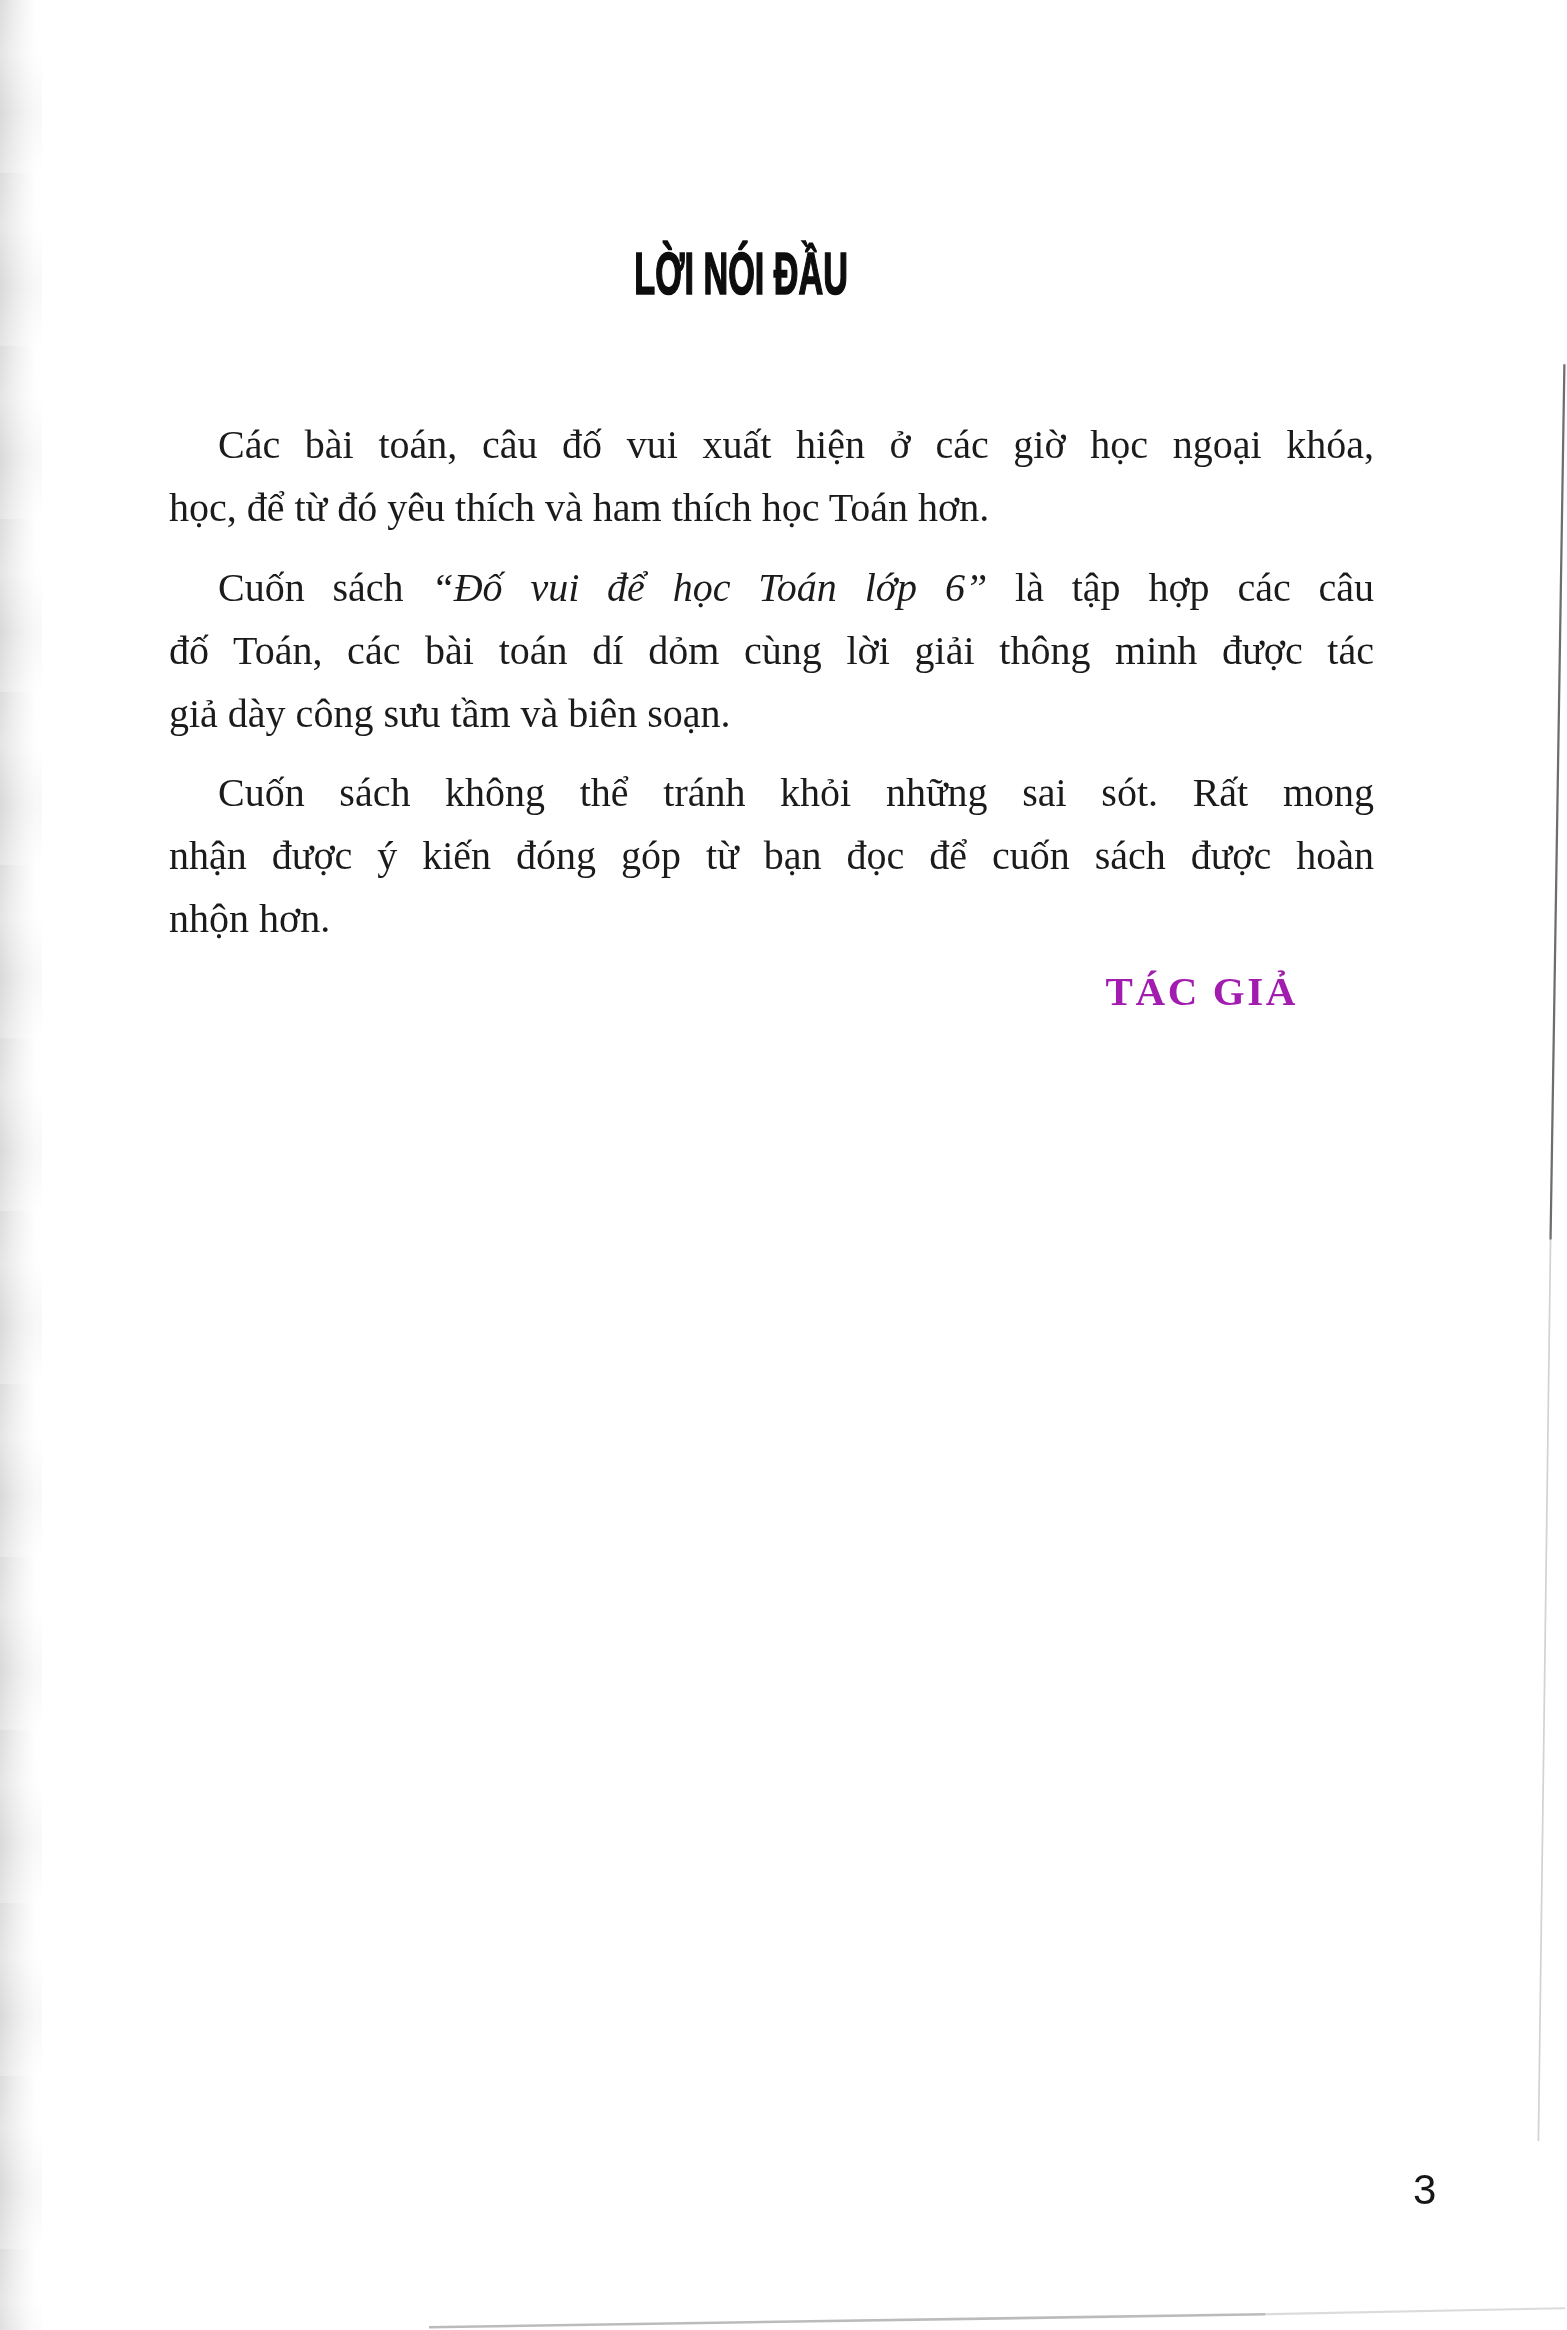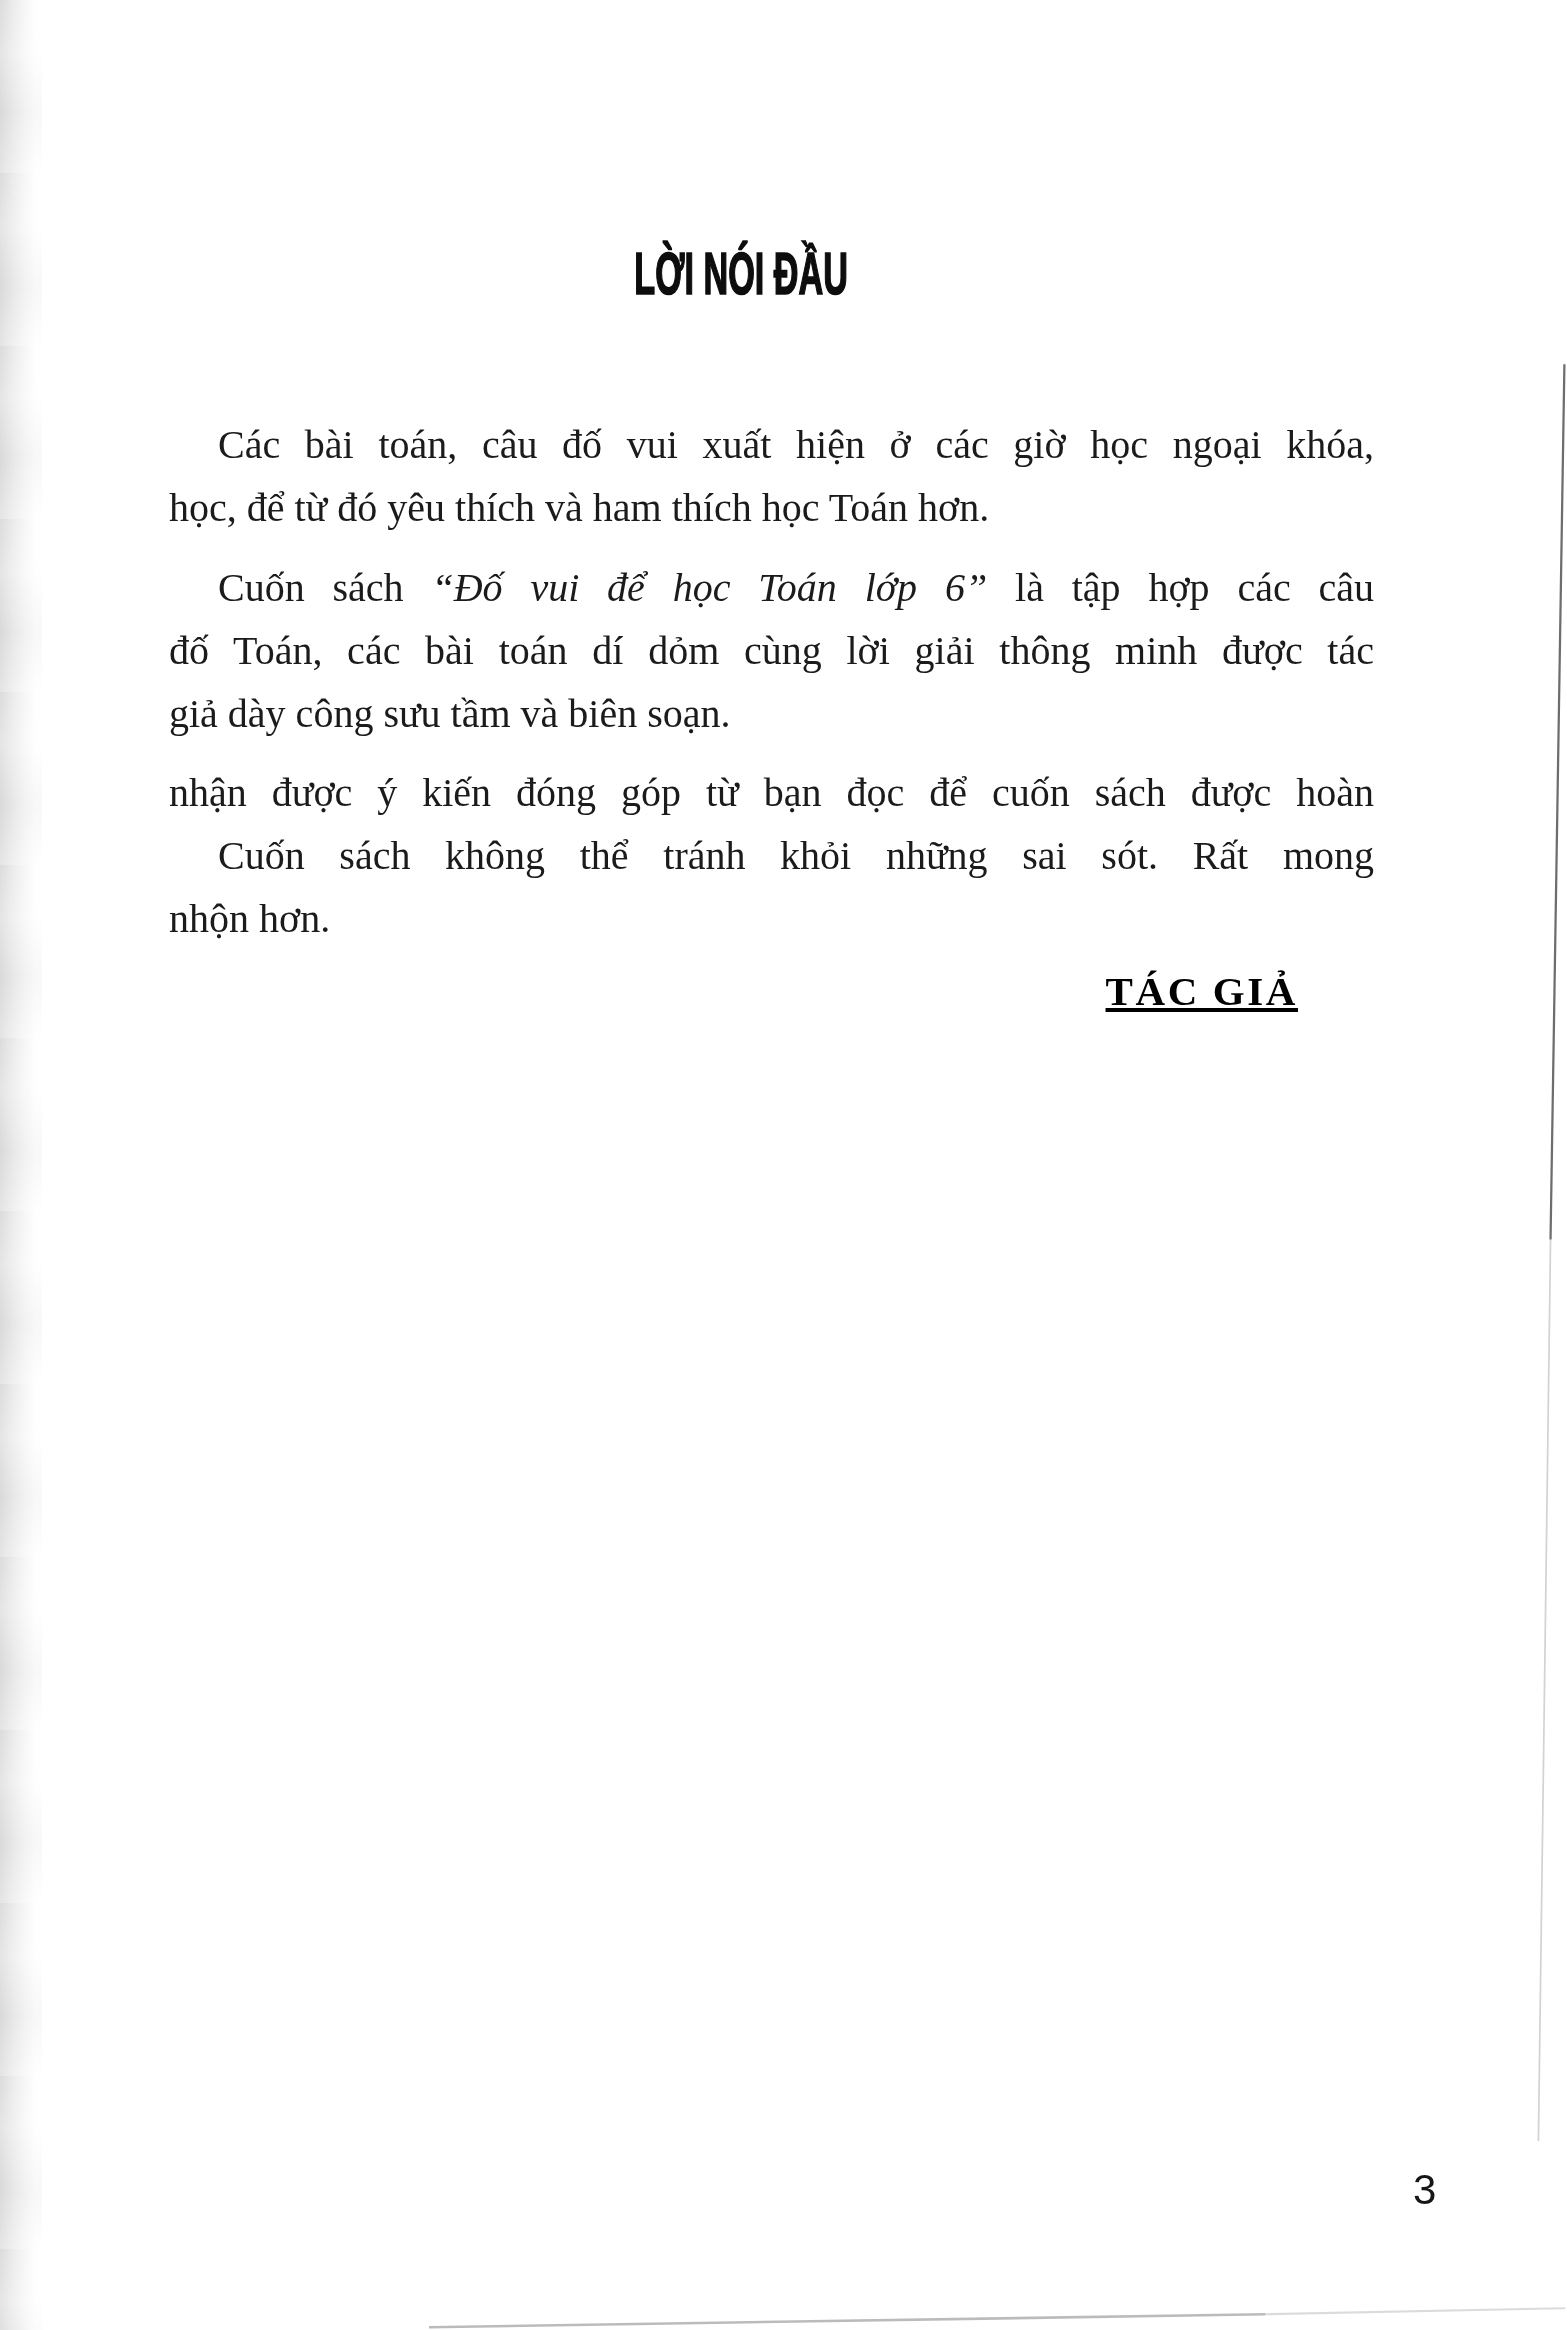--- a/index.html
+++ b/index.html
@@ -89,22 +89,21 @@
     font-weight: normal;
     font-style: italic;
   }
   .signature {
     margin: 0 76px 0 0;
     text-align: right;
     font-weight: bold;
     font-size: 41px;
     line-height: 49px;
     letter-spacing: 2.6px;
-    color: #000000;
-    text-decoration: underline;
+    color: #a21caf;
   }
   .page-number {
     position: absolute;
     left: 1413px;
     top: 2169px;
     font-family: "Liberation Sans", sans-serif;
     font-size: 42px;
     line-height: 42px;
     color: #161616;
   }
@@ -129,22 +128,22 @@
     <div class="line last">học, để từ đó yêu thích và ham thích học Toán hơn.</div>
   </div>
 
   <div class="para">
     <div class="line indent"><span>Cuốn sách </span><span class="book-title">“Đố vui để học Toán lớp 6”</span><span> là tập hợp các câu</span></div>
     <div class="line">đố Toán, các bài toán dí dỏm cùng lời giải thông minh được tác</div>
     <div class="line last">giả dày công sưu tầm và biên soạn.</div>
   </div>
 
   <div class="para">
+    <div class="line indent">Cuốn sách không thể tránh khỏi những sai sót. Rất mong</div>
     <div class="line">nhận được ý kiến đóng góp từ bạn đọc để cuốn sách được hoàn</div>
-    <div class="line indent">Cuốn sách không thể tránh khỏi những sai sót. Rất mong</div>
     <div class="line last">nhộn hơn.</div>
   </div>
 
   <div class="signature">TÁC GIẢ</div>
 
 </div>
 
 <div class="page-number">3</div>
 
 

